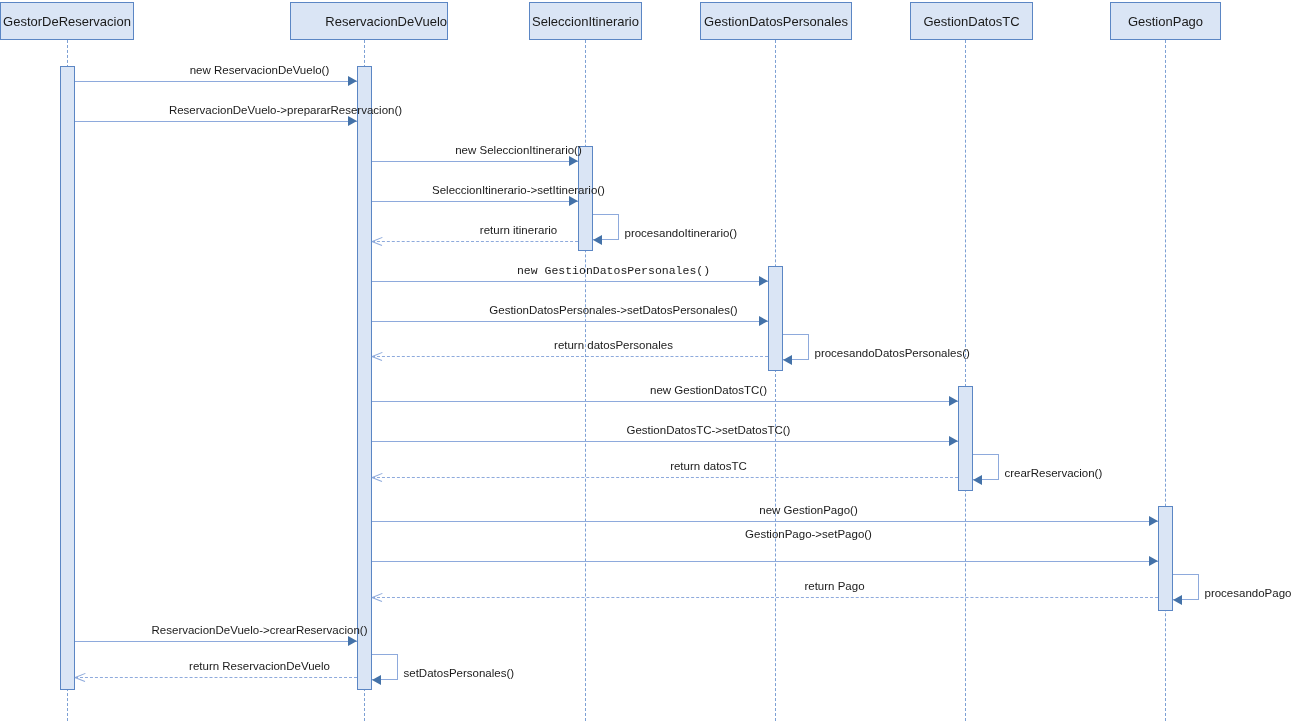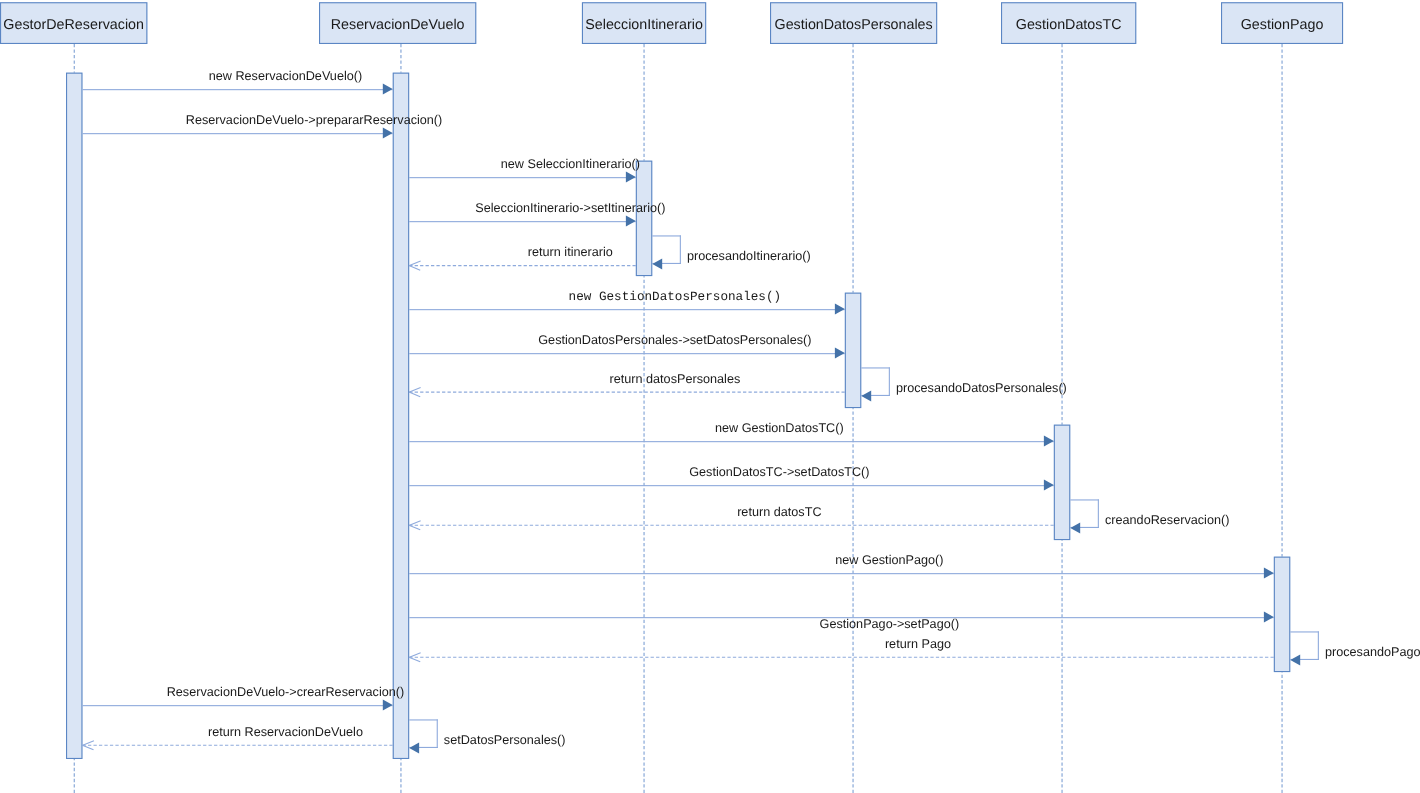--- a/index.html
+++ b/index.html
@@ -109,21 +109,21 @@
 <body>
 
 <div id="diagram">
     <div class="lifeline-line" style="left: 67px; top: 40px; height: 681px;"></div>
     <div class="activation" style="left: 59.5px; top: 66px; height: 624px;"></div>
     <div class="lifeline-box" style="left: 0px; top: 2px; width: 134px; height: 38px;">
       <span>GestorDeReservacion</span>
     </div>
     <div class="lifeline-line" style="left: 364px; top: 40px; height: 681px;"></div>
     <div class="activation" style="left: 356.5px; top: 66px; height: 624px;"></div>
-    <div class="lifeline-box" style="left: 290px; top: 2px; width: 143px; height: 38px;">
+    <div class="lifeline-box" style="left: 290px; top: 2px; width: 158px; height: 38px; justify-content: flex-end;">
       <span>ReservacionDeVuelo</span>
     </div>
     <div class="lifeline-line" style="left: 585px; top: 40px; height: 681px;"></div>
     <div class="activation" style="left: 577.5px; top: 146px; height: 105px;"></div>
     <div class="lifeline-box" style="left: 529px; top: 2px; width: 113px; height: 38px;">
       <span>SeleccionItinerario</span>
     </div>
     <div class="lifeline-line" style="left: 775px; top: 40px; height: 681px;"></div>
     <div class="activation" style="left: 767.5px; top: 266px; height: 105px;"></div>
     <div class="lifeline-box" style="left: 700px; top: 2px; width: 152px; height: 38px;">
@@ -170,30 +170,30 @@
     <div class="arrow-head open-left" style="left: 371.5px; top: 351px;"></div>
     <div class="msg-label" style="left: 371.5px; width: 396px; top: 339px;">return datosPersonales</div>
     <div class="msg-line" style="left: 371.5px; top: 401px; width: 586px;"></div>
     <div class="arrow-head solid-right" style="left: 948.5px; top: 396px;"></div>
     <div class="msg-label" style="left: 371.5px; width: 586px; top: 384px;">new GestionDatosTC()</div>
     <div class="msg-line" style="left: 371.5px; top: 441px; width: 586px;"></div>
     <div class="arrow-head solid-right" style="left: 948.5px; top: 436px;"></div>
     <div class="msg-label" style="left: 371.5px; width: 586px; top: 424px;">GestionDatosTC-&gt;setDatosTC()</div>
     <div class="self-msg" style="left: 972.5px; top: 454px;"></div>
     <div class="arrow-head solid-left" style="left: 972.5px; top: 475px;"></div>
-    <div class="self-label" style="left: 1004.5px; top: 467px;">creandoReservacion()</div>
+    <div class="self-label" style="left: 1004.5px; top: 467px;">crearReservacion()</div>
     <div class="msg-line ret" style="left: 371.5px; top: 477px; width: 586px;"></div>
     <div class="arrow-head open-left" style="left: 371.5px; top: 472px;"></div>
     <div class="msg-label" style="left: 371.5px; width: 586px; top: 460px;">return datosTC</div>
     <div class="msg-line" style="left: 371.5px; top: 521px; width: 786px;"></div>
     <div class="arrow-head solid-right" style="left: 1148.5px; top: 516px;"></div>
     <div class="msg-label" style="left: 371.5px; width: 786px; top: 504px;">new GestionPago()</div>
     <div class="msg-line" style="left: 371.5px; top: 561px; width: 786px;"></div>
     <div class="arrow-head solid-right" style="left: 1148.5px; top: 556px;"></div>
-    <div class="msg-label" style="left: 371.5px; width: 786px; top: 562px;">GestionPago-&gt;setPago()</div>
+    <div class="msg-label" style="left: 371.5px; width: 786px; top: 528px;">GestionPago-&gt;setPago()</div>
     <div class="self-msg" style="left: 1172.5px; top: 574px;"></div>
     <div class="arrow-head solid-left" style="left: 1172.5px; top: 595px;"></div>
     <div class="self-label" style="left: 1204.5px; top: 587px;">procesandoPago()</div>
     <div class="msg-line ret" style="left: 371.5px; top: 597px; width: 786px;"></div>
     <div class="arrow-head open-left" style="left: 371.5px; top: 592px;"></div>
     <div class="msg-label" style="left: 371.5px; width: 838px; top: 580px;">return Pago</div>
     <div class="msg-line" style="left: 74.5px; top: 641px; width: 282px;"></div>
     <div class="arrow-head solid-right" style="left: 347.5px; top: 636px;"></div>
     <div class="msg-label" style="left: 74.5px; width: 282px; top: 624px;">ReservacionDeVuelo-&gt;crearReservacion()</div>
     <div class="self-msg" style="left: 371.5px; top: 654px;"></div>

